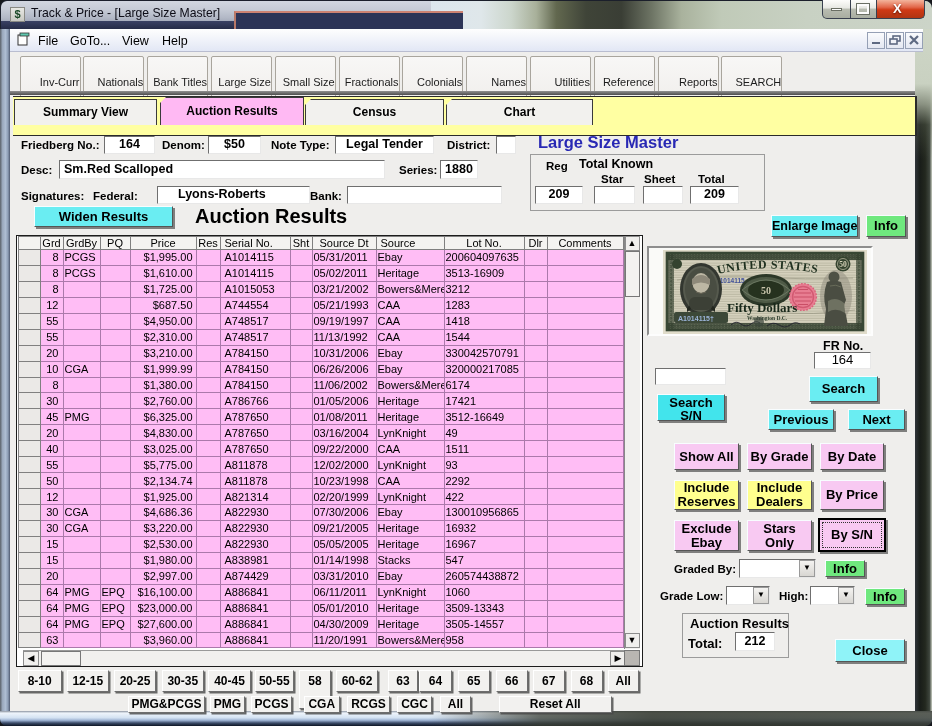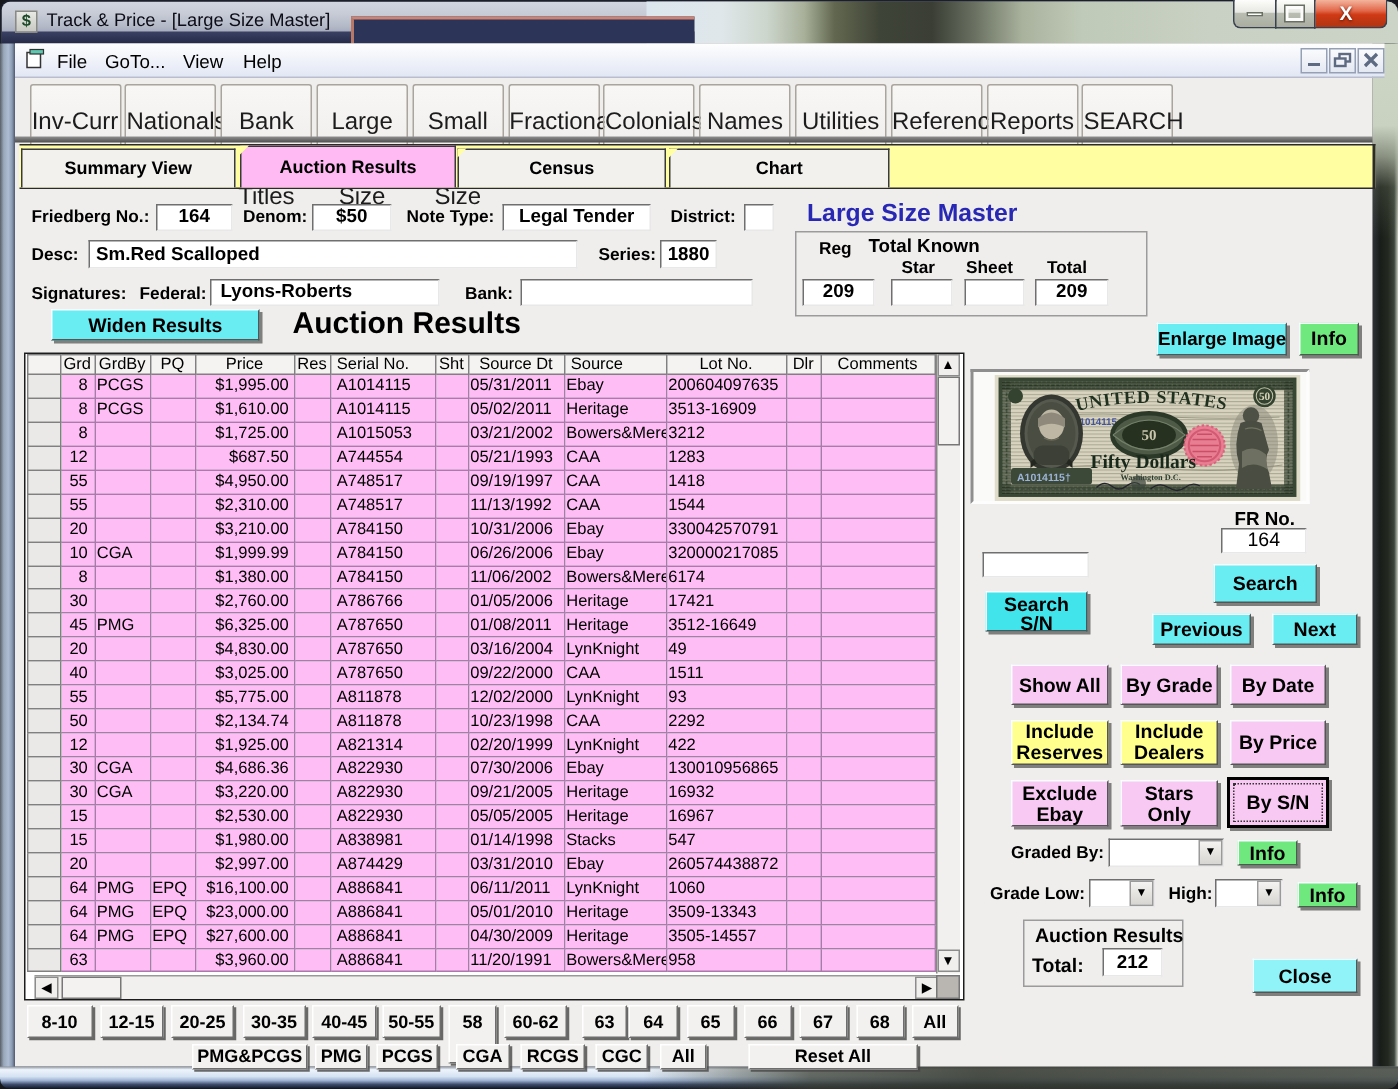--- a/index.html
+++ b/index.html
@@ -31,24 +31,24 @@
   background:linear-gradient(to bottom,#8b93a0 0%,#eef4fb 14%,#d4e2f2 45%,#9fb4d4 62%,#3c4c6a 80%,#0d1524 100%); }
 #frame-b2 { position:absolute; left:0; top:711px; width:932px; height:15px; border-radius:0 0 7px 7px;
   background:linear-gradient(to right,rgba(58,62,50,0) 0%,rgba(58,62,50,0) 46%,rgba(58,62,50,0.75) 58%,rgba(52,56,46,0.88) 70%,rgba(58,62,52,0.82) 100%); }
 
 #client { position:absolute; left:10px; top:29px; width:905px; height:682px; background:#efeeec; }
 #menubar { position:absolute; left:0; top:0; width:913px; height:23px; background:linear-gradient(#fefefe,#e2e7f5); border-bottom:1px solid #b9bdd0; }
 .mitem { position:absolute; top:5px; font-size:12.5px; color:#000; }
 .mdib { position:absolute; top:2.5px; width:18px; height:17px; background:linear-gradient(#fafbfd,#e4e8f2); border:1px solid #95a0b5; }
 #micon { position:absolute; left:7px; top:3px; width:14px; height:14px; }
 #toolrow { position:absolute; left:0; top:23px; width:905px; height:66px; }
-.tbtn { position:absolute; top:4px; width:61px; height:53px; background:linear-gradient(#f8f7f6,#efedea); border:1px solid #a9a59d; border-radius:2px; font-size:16px; color:#1c1c1c; text-align:center; line-height:50px; }
+.tbtn { position:absolute; top:4px; width:61px; height:53px; background:linear-gradient(#f8f7f6,#efedea); border:1px solid #a9a59d; border-radius:2px; font-size:11px; color:#1c1c1c; text-align:right; line-height:50px; }
 #toolsep { position:absolute; left:0px; top:39px; width:905px; height:3.5px; background:linear-gradient(#909090,#4e4e4e); }
 
-#tabstrip { position:absolute; left:3px; top:66.5px; width:904px; height:30px; background:#ffffa2; border-top:1.5px solid #2a2a2a; border-bottom:1.5px solid #2a2a2a; border-right:2px solid #2a2a2a; }
+#tabstrip { position:absolute; left:3px; top:66.5px; width:904px; height:40px; background:#ffffa2; border-top:1.5px solid #2a2a2a; border-bottom:1.5px solid #2a2a2a; border-right:2px solid #2a2a2a; }
 .tab { position:absolute; top:2px; height:26px; background:#f2f1ee; border:1px solid #3a3a3a; border-bottom:none; font-weight:bold; font-size:12px; color:#000; text-align:center; line-height:25px; }
 .tab .notch { position:absolute; left:-1px; top:-1px; width:0; height:0; border-top:6px solid #ffffa2; border-right:6px solid transparent; }
 #tab2 { background:#ffb9f3; top:0px; height:28px; line-height:27px; }
 
 .lab { position:absolute; font-weight:bold; font-size:11.5px; color:#000; white-space:nowrap; }
 .inp { position:absolute; background:#fff; border:1.5px solid; border-color:#6f6f6f #e8e8e8 #e8e8e8 #6f6f6f; font-weight:bold; font-size:12.5px; color:#000; white-space:nowrap; }
 .ct { text-align:center; }
 
 .cy,.gn,.pk,.yl,.gb { position:absolute; font-weight:bold; color:#000; text-align:center; white-space:nowrap;
   border-top:1px solid #f8fdff; border-left:1px solid #f8fdff; border-right:1px solid #555; border-bottom:1px solid #555; box-shadow:2px 2px 0 rgba(90,90,90,0.75); }
@@ -153,21 +153,21 @@
   <div class="lab" style="left:271px;top:139px">Note Type:</div>
   <div class="inp ct" style="left:335px;top:136px;width:99px;height:18px;line-height:15px">Legal Tender</div>
   <div class="lab" style="left:447px;top:139px">District:</div>
   <div class="inp" style="left:496px;top:136px;width:20px;height:18px"></div>
   <div class="lab" style="left:21px;top:164px">Desc:</div>
   <div class="inp" style="left:59px;top:160px;width:326px;height:19px;line-height:16px;padding-left:4px">Sm.Red Scalloped</div>
   <div class="lab" style="left:399px;top:164px">Series:</div>
   <div class="inp ct" style="left:440px;top:160px;width:38px;height:19px;line-height:16px">1880</div>
   <div class="lab" style="left:21px;top:190px">Signatures:</div>
   <div class="lab" style="left:93px;top:190px">Federal:</div>
-  <div class="inp" style="left:140px;top:186px;width:153px;height:18px;line-height:15px;padding-left:6px">Lyons-Roberts</div>
+  <div class="inp" style="left:157px;top:186px;width:153px;height:18px;line-height:15px;padding-left:20px">Lyons-Roberts</div>
   <div class="lab" style="left:310px;top:190px">Bank:</div>
   <div class="inp" style="left:347px;top:186px;width:155px;height:18px"></div>
 
   <div class="cy" style="left:34px;top:206px;width:139px;height:21px;font-size:13px;line-height:19px">Widen Results</div>
   <div class="lab" style="left:195px;top:205px;font-size:20px">Auction Results</div>
   <div class="lab" style="left:538px;top:133px;font-size:16.5px;color:#2828b4">Large Size Master</div>
 
   <div id="groupTK"></div>
   <div class="lab" style="left:579px;top:157px;font-size:12.5px">Total Known</div>
   <div class="lab" style="left:546px;top:160px">Reg</div>

